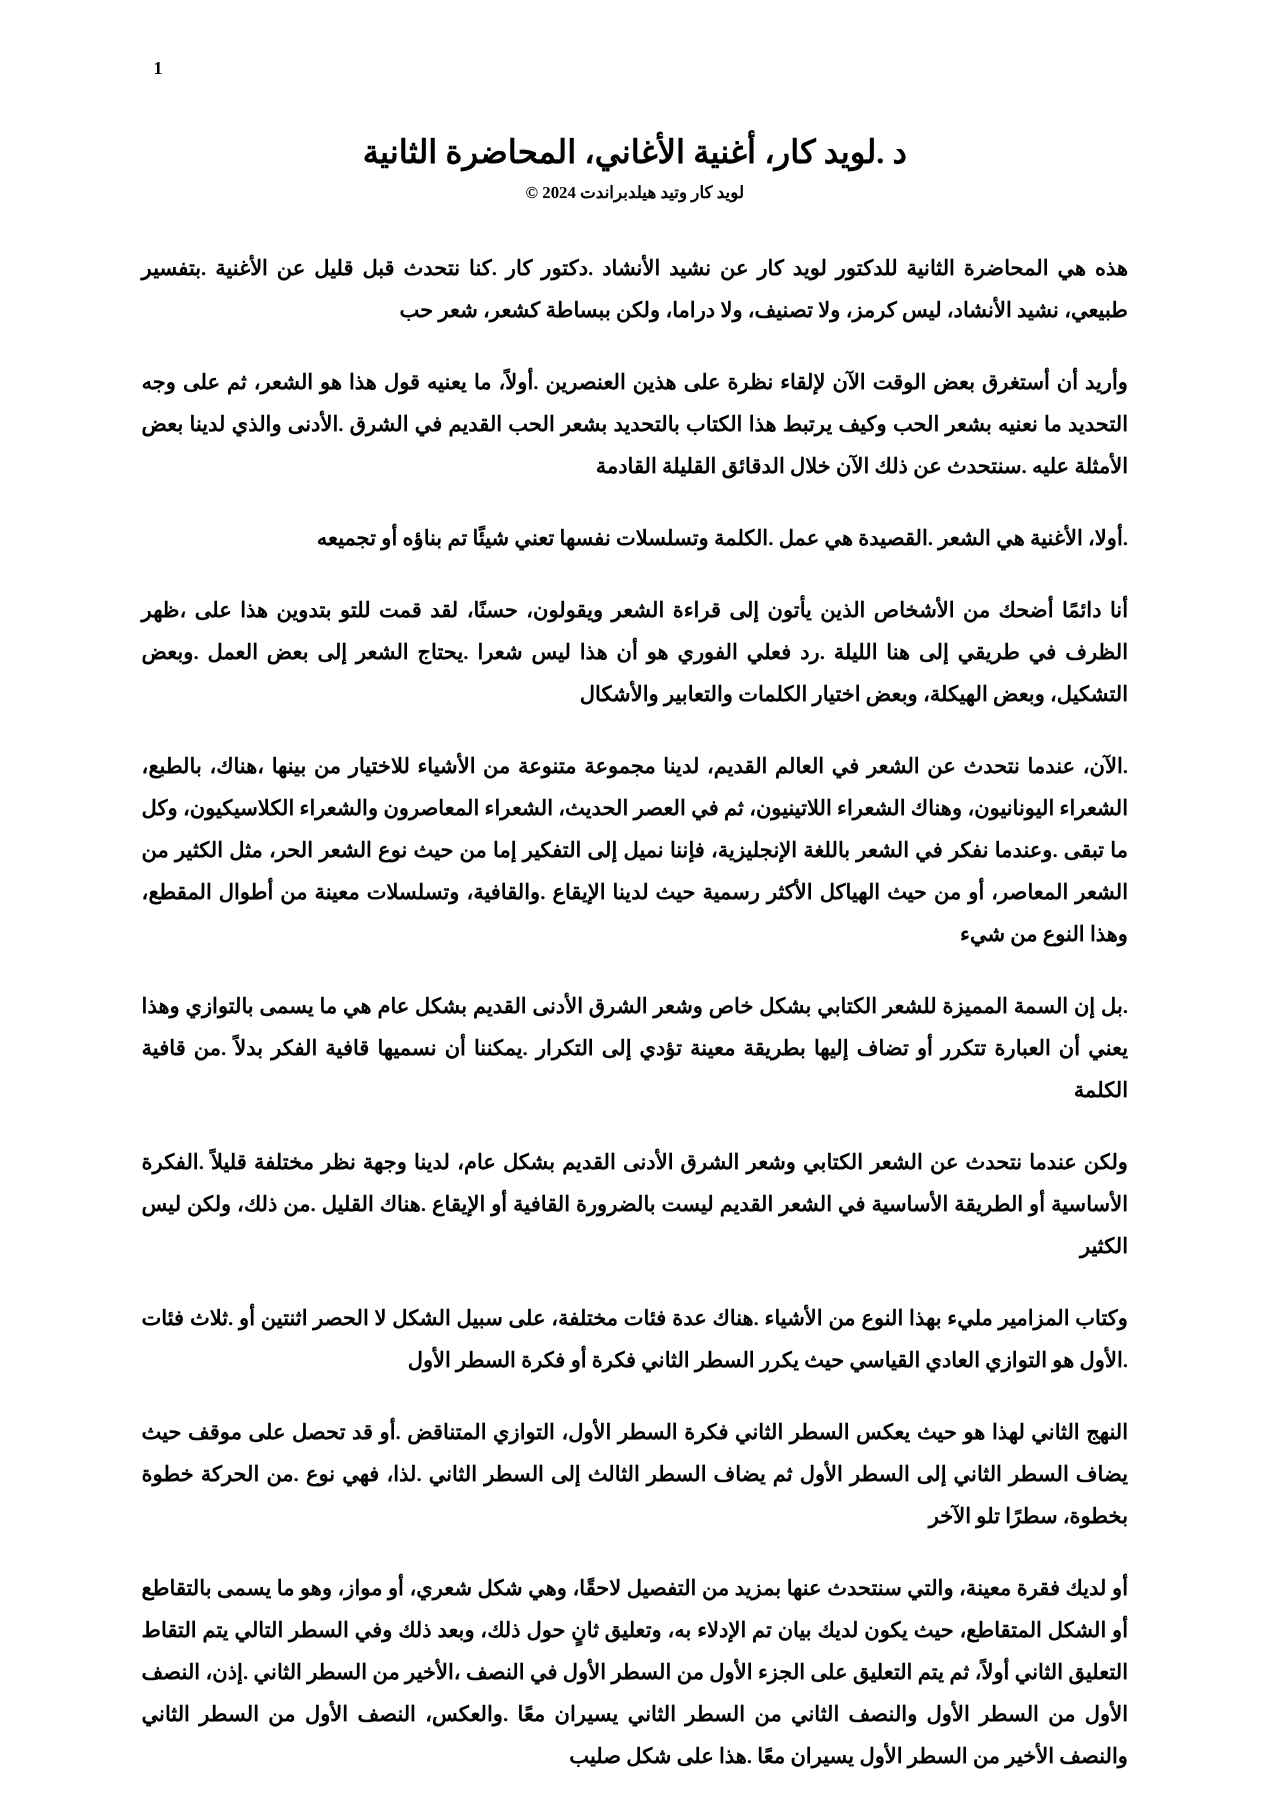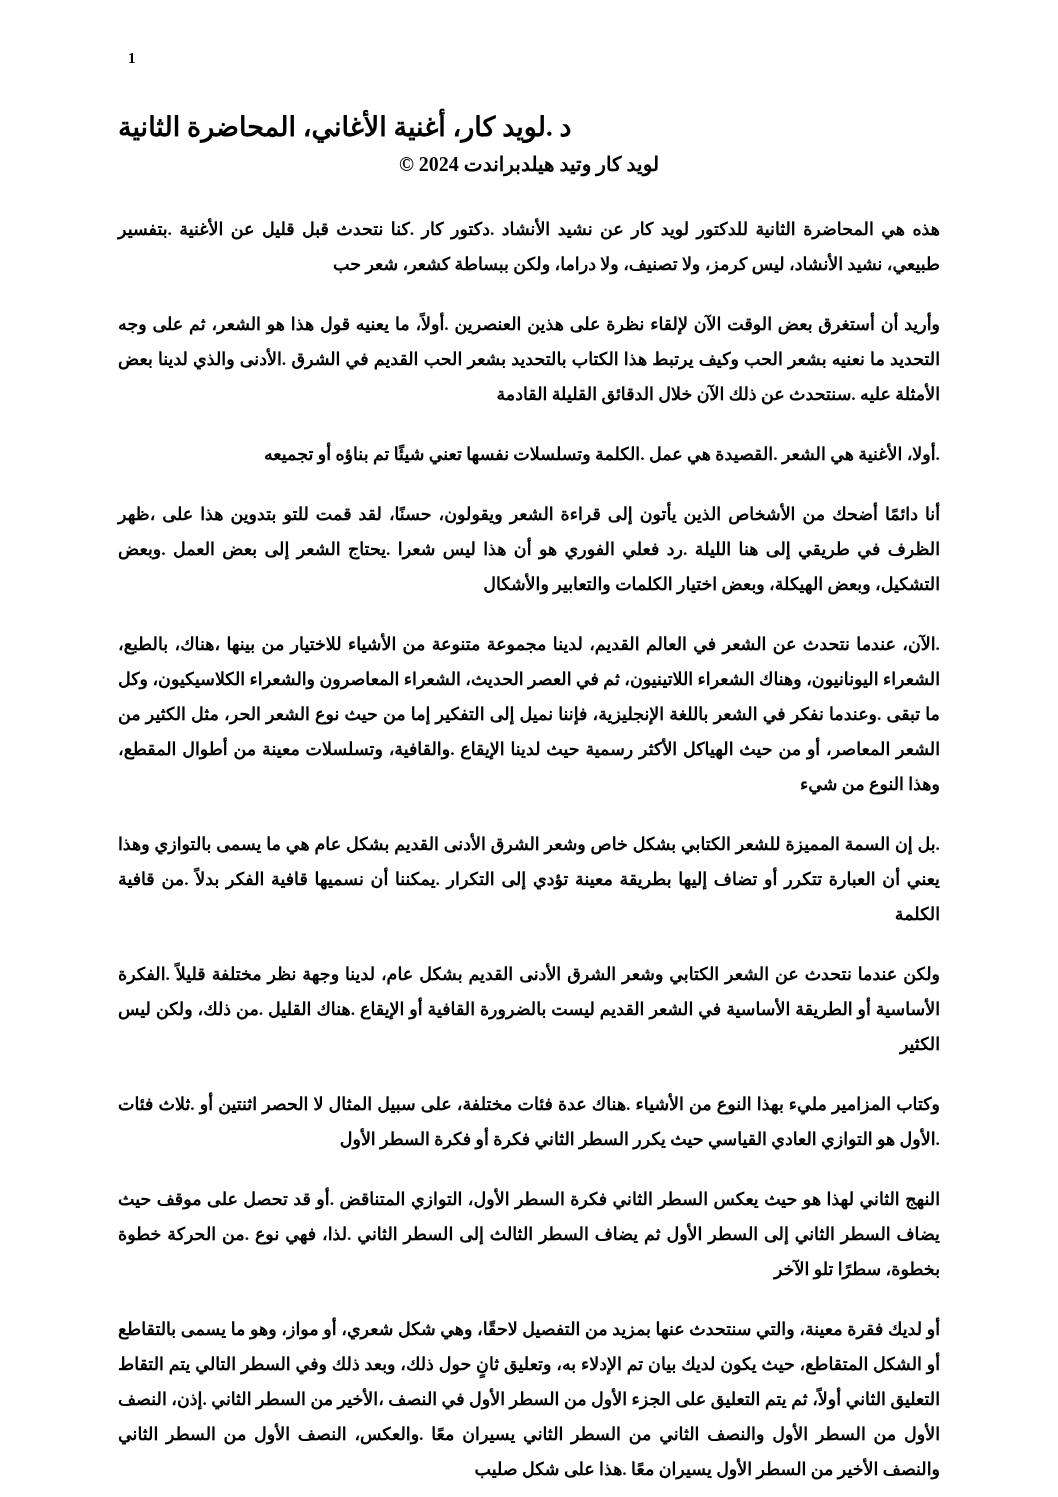--- a/index.html
+++ b/index.html
@@ -21,30 +21,30 @@
   }
   .page-number {
     direction: ltr;
     text-align: left;
     font-size: 15px;
     font-weight: bold;
     margin: 0 10px 44px 10px;
   }
   .doc-title {
     direction: rtl;
-    text-align: left;
+    text-align: center;
     font-size: 27px;
     font-weight: bold;
     line-height: 1.25;
     margin: 0 0 7px 0;
   }
   .doc-byline {
     direction: rtl;
     text-align: center;
-    font-size: 20px;
+    font-size: 14px;
     font-weight: bold;
     margin: 0 0 36px 0;
   }
   .doc-body {
     direction: rtl;
   }
   .doc-body p {
     direction: rtl;
     unicode-bidi: embed;
     text-align: justify;
@@ -66,18 +66,18 @@
   <div class="doc-byline">لويد كار وتيد هيلدبراندت 2024 ©</div>
 
   <div class="doc-body">
     <p>هذه هي المحاضرة الثانية للدكتور لويد كار عن نشيد الأنشاد .دكتور كار .كنا نتحدث قبل قليل عن الأغنية .بتفسير طبيعي، نشيد الأنشاد، ليس كرمز، ولا تصنيف، ولا دراما، ولكن ببساطة كشعر، شعر حب</p>
     <p>وأريد أن أستغرق بعض الوقت الآن لإلقاء نظرة على هذين العنصرين .أولاً، ما يعنيه قول هذا هو الشعر، ثم على وجه التحديد ما نعنيه بشعر الحب وكيف يرتبط هذا الكتاب بالتحديد بشعر الحب القديم في الشرق .الأدنى والذي لدينا بعض الأمثلة عليه .سنتحدث عن ذلك الآن خلال الدقائق القليلة القادمة</p>
     <p>.أولا، الأغنية هي الشعر .القصيدة هي عمل .الكلمة وتسلسلات نفسها تعني شيئًا تم بناؤه أو تجميعه</p>
     <p>أنا دائمًا أضحك من الأشخاص الذين يأتون إلى قراءة الشعر ويقولون، حسنًا، لقد قمت للتو بتدوين هذا على ،ظهر الظرف في طريقي إلى هنا الليلة .رد فعلي الفوري هو أن هذا ليس شعرا .يحتاج الشعر إلى بعض العمل .وبعض التشكيل، وبعض الهيكلة، وبعض اختيار الكلمات والتعابير والأشكال</p>
     <p>.الآن، عندما نتحدث عن الشعر في العالم القديم، لدينا مجموعة متنوعة من الأشياء للاختيار من بينها ،هناك، بالطبع، الشعراء اليونانيون، وهناك الشعراء اللاتينيون، ثم في العصر الحديث، الشعراء المعاصرون والشعراء الكلاسيكيون، وكل ما تبقى .وعندما نفكر في الشعر باللغة الإنجليزية، فإننا نميل إلى التفكير إما من حيث نوع الشعر الحر، مثل الكثير من الشعر المعاصر، أو من حيث الهياكل الأكثر رسمية حيث لدينا الإيقاع .والقافية، وتسلسلات معينة من أطوال المقطع، وهذا النوع من شيء</p>
     <p>.بل إن السمة المميزة للشعر الكتابي بشكل خاص وشعر الشرق الأدنى القديم بشكل عام هي ما يسمى بالتوازي وهذا يعني أن العبارة تتكرر أو تضاف إليها بطريقة معينة تؤدي إلى التكرار .يمكننا أن نسميها قافية الفكر بدلاً .من قافية الكلمة</p>
     <p>ولكن عندما نتحدث عن الشعر الكتابي وشعر الشرق الأدنى القديم بشكل عام، لدينا وجهة نظر مختلفة قليلاً .الفكرة الأساسية أو الطريقة الأساسية في الشعر القديم ليست بالضرورة القافية أو الإيقاع .هناك القليل .من ذلك، ولكن ليس الكثير</p>
-    <p>وكتاب المزامير مليء بهذا النوع من الأشياء .هناك عدة فئات مختلفة، على سبيل المثال لا الحصر اثنتين أو .ثلاث فئات .الأول هو التوازي العادي القياسي حيث يكرر السطر الثاني فكرة أو فكرة السطر الأول</p>
+    <p>وكتاب المزامير مليء بهذا النوع من الأشياء .هناك عدة فئات مختلفة، على سبيل الشكل لا الحصر اثنتين أو .ثلاث فئات .الأول هو التوازي العادي القياسي حيث يكرر السطر الثاني فكرة أو فكرة السطر الأول</p>
     <p>النهج الثاني لهذا هو حيث يعكس السطر الثاني فكرة السطر الأول، التوازي المتناقض .أو قد تحصل على موقف حيث يضاف السطر الثاني إلى السطر الأول ثم يضاف السطر الثالث إلى السطر الثاني .لذا، فهي نوع .من الحركة خطوة بخطوة، سطرًا تلو الآخر</p>
     <p>أو لديك فقرة معينة، والتي سنتحدث عنها بمزيد من التفصيل لاحقًا، وهي شكل شعري، أو مواز، وهو ما يسمى بالتقاطع أو الشكل المتقاطع، حيث يكون لديك بيان تم الإدلاء به، وتعليق ثانٍ حول ذلك، وبعد ذلك وفي السطر التالي يتم التقاط التعليق الثاني أولاً، ثم يتم التعليق على الجزء الأول من السطر الأول في النصف ،الأخير من السطر الثاني .إذن، النصف الأول من السطر الأول والنصف الثاني من السطر الثاني يسيران معًا .والعكس، النصف الأول من السطر الثاني والنصف الأخير من السطر الأول يسيران معًا .هذا على شكل صليب</p>
   </div>
 
 </div>
 
 </body></html>

